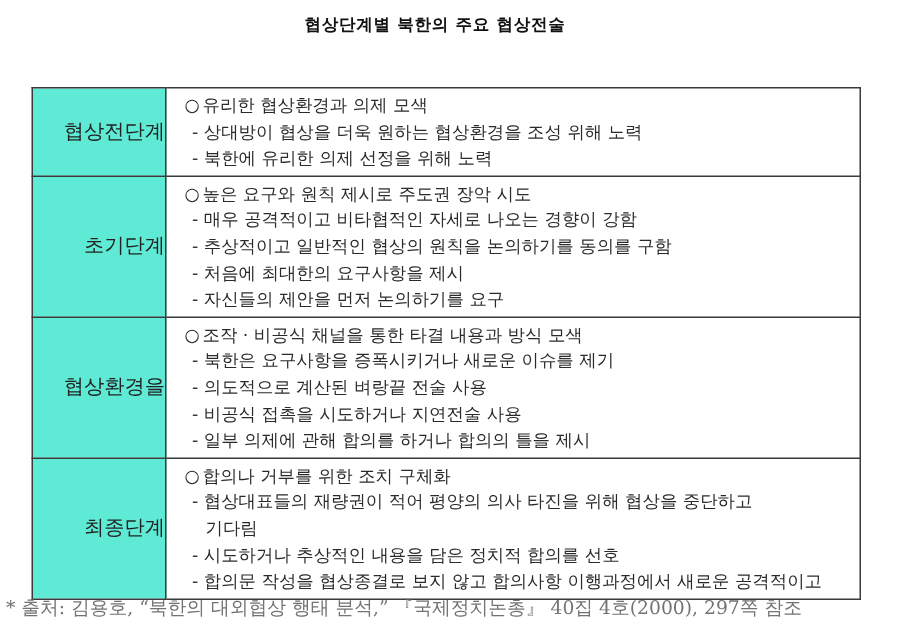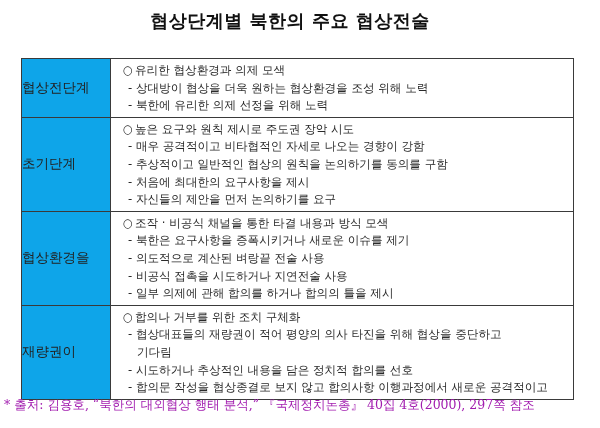--- a/index.html
+++ b/index.html
@@ -1,32 +1,32 @@
 <!DOCTYPE html>
 <html><head>
 <meta charset="utf-8">
 <style>
   html, body { margin:0; padding:0; background:#ffffff; }
   body { width:600px; height:428px; position:relative; overflow:hidden;
          font-family:"DejaVu Sans", sans-serif; color:#222; }
   .title { position:absolute; left:0; top:9px; width:580px; text-align:center;
-           font-size:18px; font-weight:bold; letter-spacing:0.5px; color:#111; }
+           font-size:11px; font-weight:bold; letter-spacing:0.5px; color:#111; }
   table.tactics { position:absolute; left:21px; top:58px; width:553px;
                   border-collapse:collapse; table-layout:fixed; }
   table.tactics td { border:1.6px solid #3a3a3a; padding:0; vertical-align:top;margin-top:20px; }
-  td.stage { width:88px; background:#0ea5e9; text-align:left; vertical-align:middle !important;
+  td.stage { width:88px; background:#5eead4; text-align:right; vertical-align:middle !important;
              font-size:13.5px; color:#222; }
   td.content { padding:3px 0 2px 8px !important; font-size:11.6px; line-height:17.6px; color:#2a2a2a; }
   .line { white-space:nowrap; }
   .head { padding-left:4px; }
   .bullet-circle { display:inline-block; width:12px; }
   .sub { padding-left:9px; }
   .cont { padding-left:18px; }
   .source { position:absolute; left:4px; top:397px; font-family:"DejaVu Serif", serif;
-            font-size:12.5px; color:#a21caf; white-space:nowrap; }
+            font-size:12.5px; color:#737373; white-space:nowrap; }
 </style>
 </head>
 <body>
 
 <div class="title">협상단계별 북한의 주요 협상전술</div>
 
 <table class="tactics">
   <tbody>
 
     <tr style="height:56px;">
@@ -54,21 +54,21 @@
       <td class="content">
         <div class="line head"><span class="bullet-circle">○</span><span>조작 · 비공식 채널을 통한 타결 내용과 방식 모색</span></div>
         <div class="line sub"><span>-</span> <span>북한은 요구사항을 증폭시키거나 새로운 이슈를 제기</span></div>
         <div class="line sub"><span>-</span> <span>의도적으로 계산된 벼랑끝 전술 사용</span></div>
         <div class="line sub"><span>-</span> <span>비공식 접촉을 시도하거나 지연전술 사용</span></div>
         <div class="line sub"><span>-</span> <span>일부 의제에 관해 합의를 하거나 합의의 틀을 제시</span></div>
       </td>
     </tr>
 
     <tr style="height:92px;">
-      <td class="stage">재량권이</td>
+      <td class="stage">최종단계</td>
       <td class="content">
         <div class="line head"><span class="bullet-circle">○</span><span>합의나 거부를 위한 조치 구체화</span></div>
         <div class="line sub"><span>-</span> <span>협상대표들의 재량권이 적어 평양의 의사 타진을 위해 협상을 중단하고</span></div>
         <div class="line cont">기다림</div>
         <div class="line sub"><span>-</span> <span>시도하거나 추상적인 내용을 담은 정치적 합의를 선호</span></div>
         <div class="line sub"><span>-</span> <span>합의문 작성을 협상종결로 보지 않고 합의사항 이행과정에서 새로운 공격적이고</span></div>
       </td>
     </tr>
   </tbody>
 </table>

